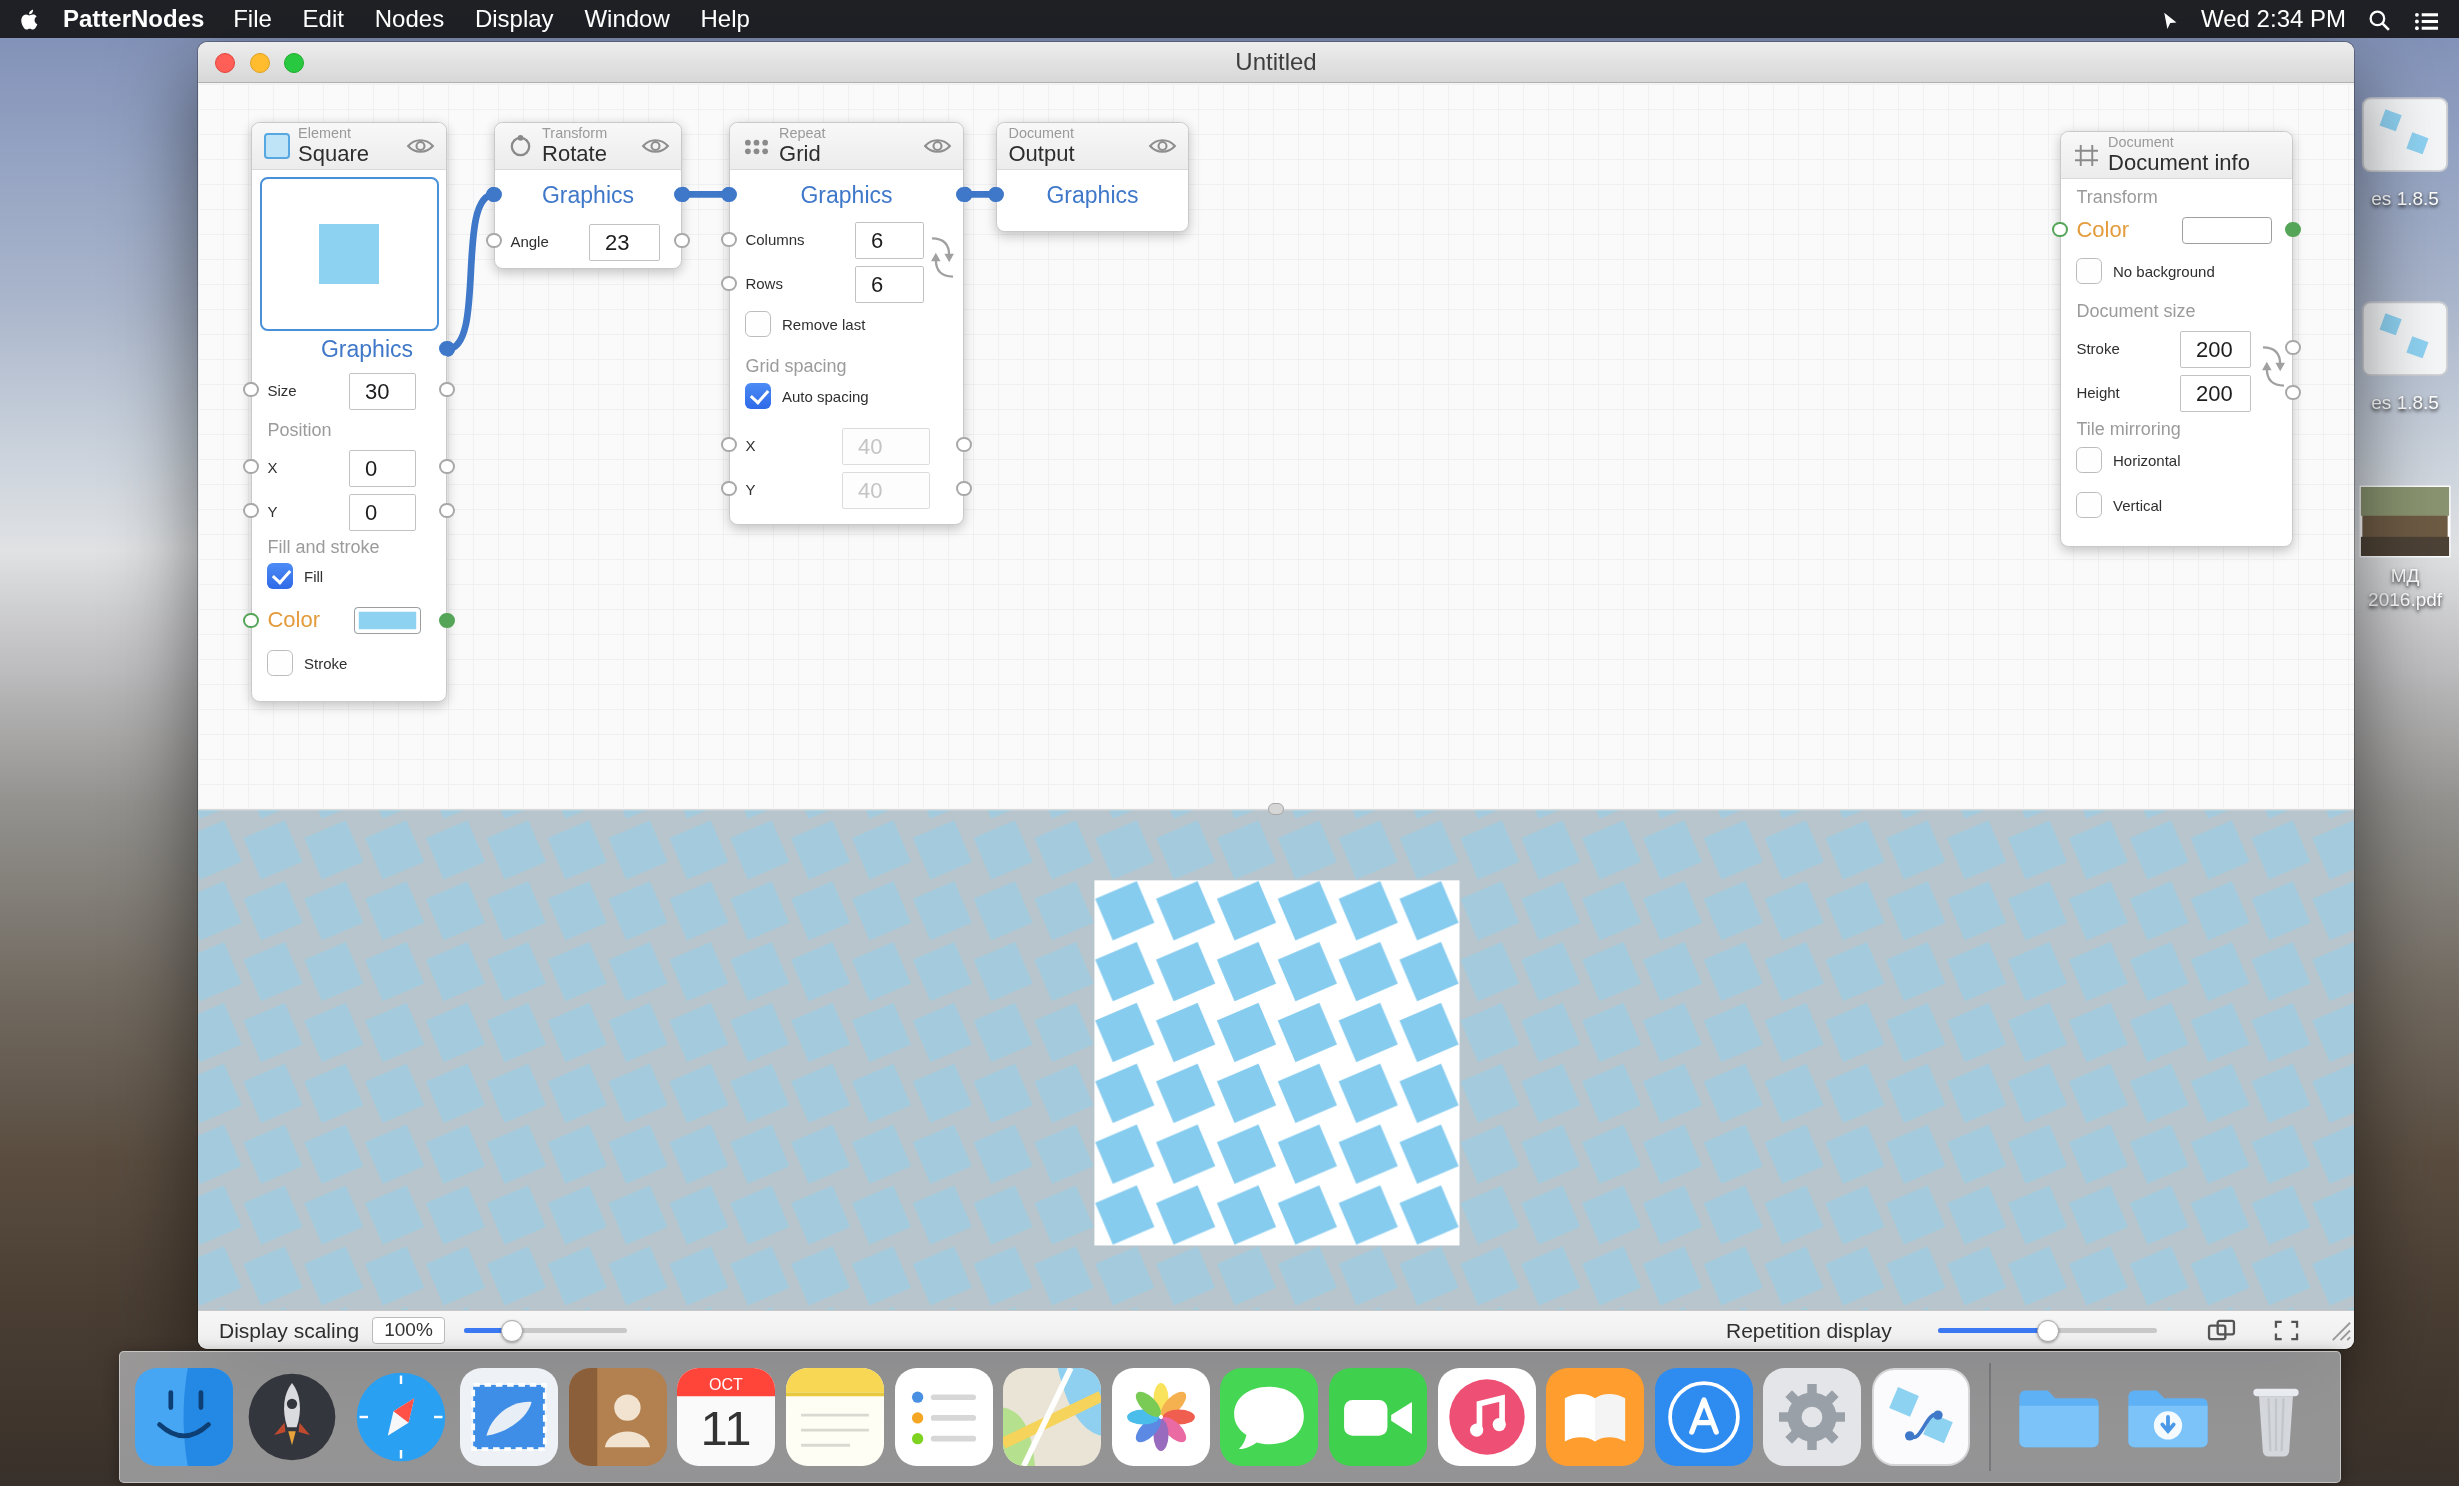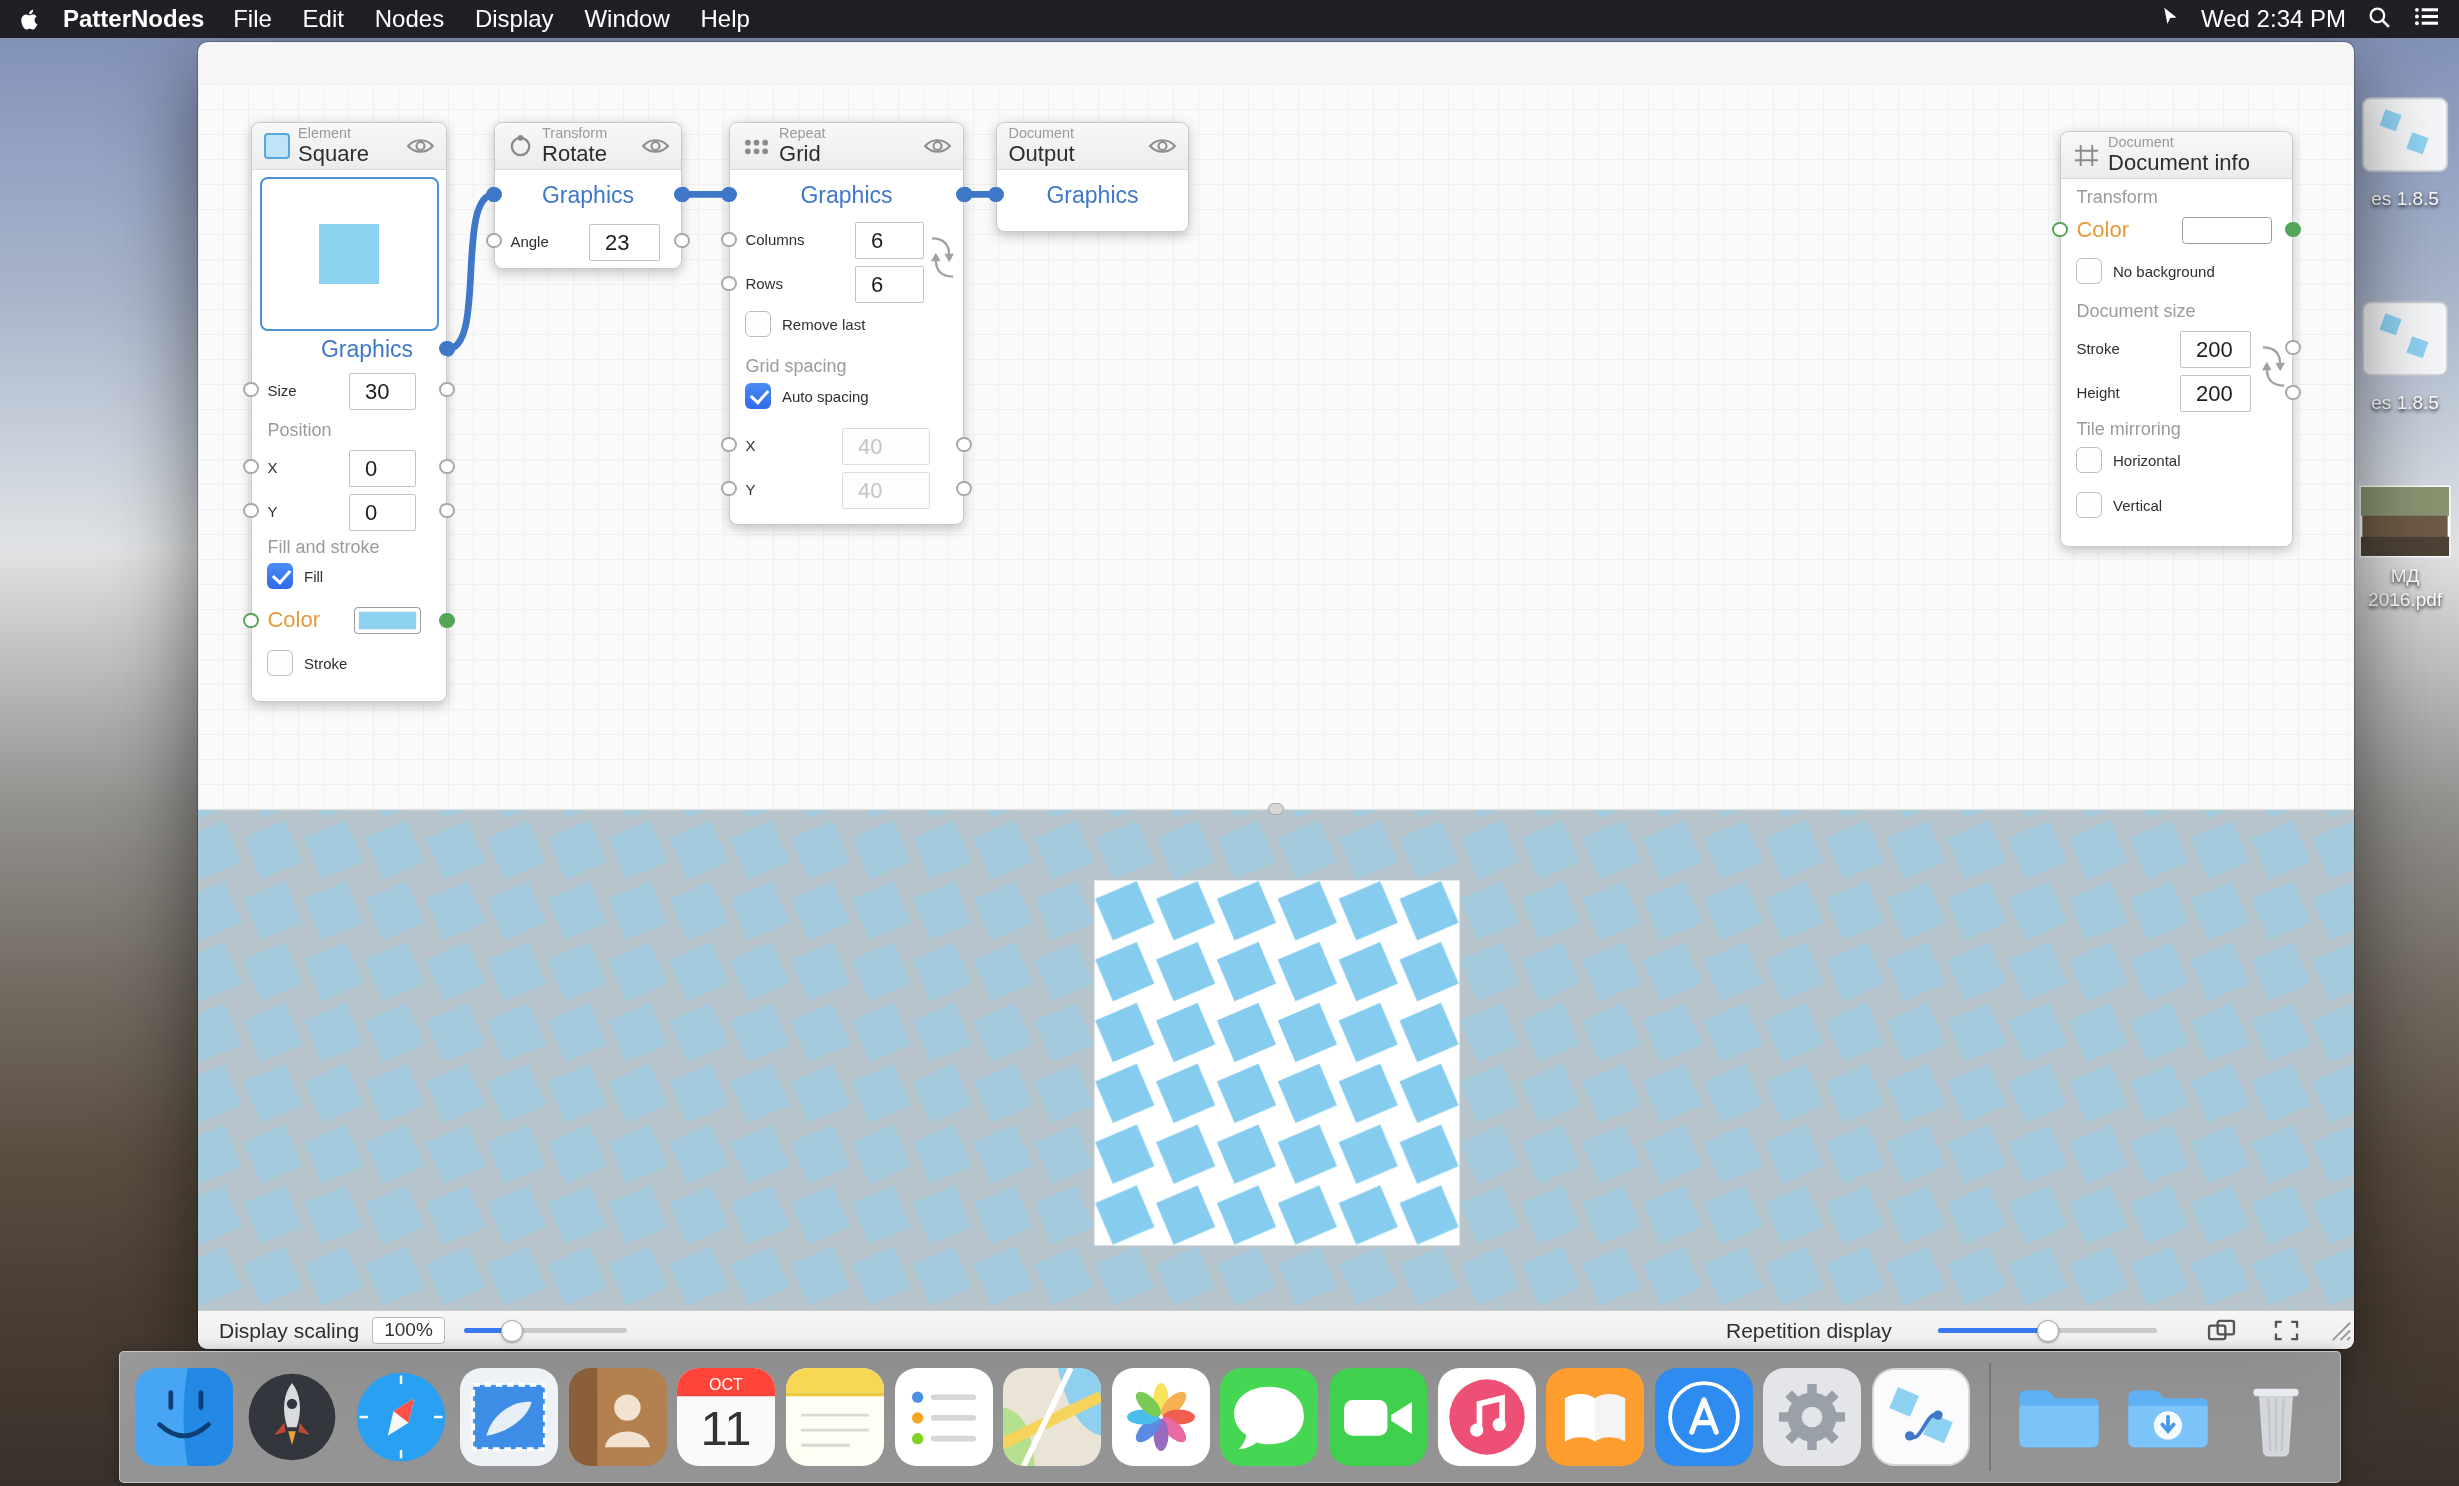--- a/index.html
+++ b/index.html
@@ -5,21 +5,21 @@
 *{margin:0;padding:0;box-sizing:border-box}
 html,body{width:2459px;height:1486px;overflow:hidden;font-family:"Liberation Sans",sans-serif}
 body{position:relative;background:#5d6578}
 .wallpaper{position:absolute;inset:0;background:
  linear-gradient(180deg,#7d8cb4 0%,#93a2c2 10%,#a9b5cb 20%,#c9d1db 30%,#e0e2e4 37%,#bdbcbe 45%,#93928f 54%,#736c63 66%,#5a4d40 78%,#4a3e33 88%,#38302a 100%)}
 
 .menubar{position:absolute;top:0;left:0;right:0;height:38px;background:rgba(24,24,26,.93);display:flex;align-items:center;padding:4px 19px;color:#fff;font-size:24px;z-index:60}
 .menubar .app{font-weight:700;margin:0 13.4px 0 25px}
 .menubar .mi{margin:0 15.4px}
 .menubar .spacer{flex:1}
-.menubar .right{display:flex;align-items:flex-start;gap:21px}
+.menubar .right{display:flex;align-items:flex-end;gap:21px}
 
 .window{position:absolute;left:198px;top:42px;width:2156px;height:1307px;border-radius:9.6px;background:#f6f6f6;box-shadow:0 29px 86px rgba(0,0,0,.55),0 0 0 1px rgba(0,0,0,.25);overflow:hidden;z-index:10}
 .titlebar{height:41px;background:linear-gradient(#ededed,#d7d7d7);border-bottom:1px solid #b0b0b0;position:relative;display:flex;align-items:center;justify-content:center}
 .tl{position:absolute;left:17.3px;top:10.6px;display:flex;gap:14.4px}
 .tl span{width:20px;height:20px;border-radius:50%}
 .tl .r{background:#ff5f57;border:1px solid #e0443e}
 .tl .y{background:#febc2e;border:1px solid #dea123}
 .tl .g{background:#28c840;border:1px solid #1dad2b}
 .wtitle{font-size:24px;color:#3e3e3e}
 .canvas{position:absolute;top:42px;left:0;right:0;height:724px;background:#fafafb;background-image:linear-gradient(#eef0f2 1px,transparent 1px),linear-gradient(90deg,#eef0f2 1px,transparent 1px);background-size:25px 25px}
@@ -134,20 +134,28 @@
         <rect x="9" y="3.4" width="17" height="3.2" fill="#fff"></rect>
         <circle cx="4" cy="12" r="2" fill="#fff"></circle>
         <rect x="9" y="10.4" width="17" height="3.2" fill="#fff"></rect>
         <circle cx="4" cy="19" r="2" fill="#fff"></circle>
         <rect x="9" y="17.4" width="17" height="3.2" fill="#fff"></rect>
       </svg>
   </span>
 </div>
 
 <div class="window">
+  <div class="titlebar">
+    <span class="tl">
+      <span class="r"></span>
+      <span class="y"></span>
+      <span class="g"></span>
+    </span>
+    <span class="wtitle">Untitled</span>
+  </div>
 
   <div class="canvas">
     <svg class="wires" width="2156" height="724" viewBox="0 0 2244 754">
       <path d="M259 276 C300 276 267 115 308 115" fill="none" stroke="#3f78c9" stroke-width="7" stroke-linecap="round"></path>
       <path d="M504 115 L553 115" stroke="#3f78c9" stroke-width="7" stroke-linecap="round"></path>
       <path d="M798 115 L831 115" stroke="#3f78c9" stroke-width="7" stroke-linecap="round"></path>
       <g fill="#3f78c9">
         <circle cx="259" cy="276" r="8"></circle>
           <circle cx="308" cy="115" r="8"></circle>
         <circle cx="504" cy="115" r="8"></circle>

